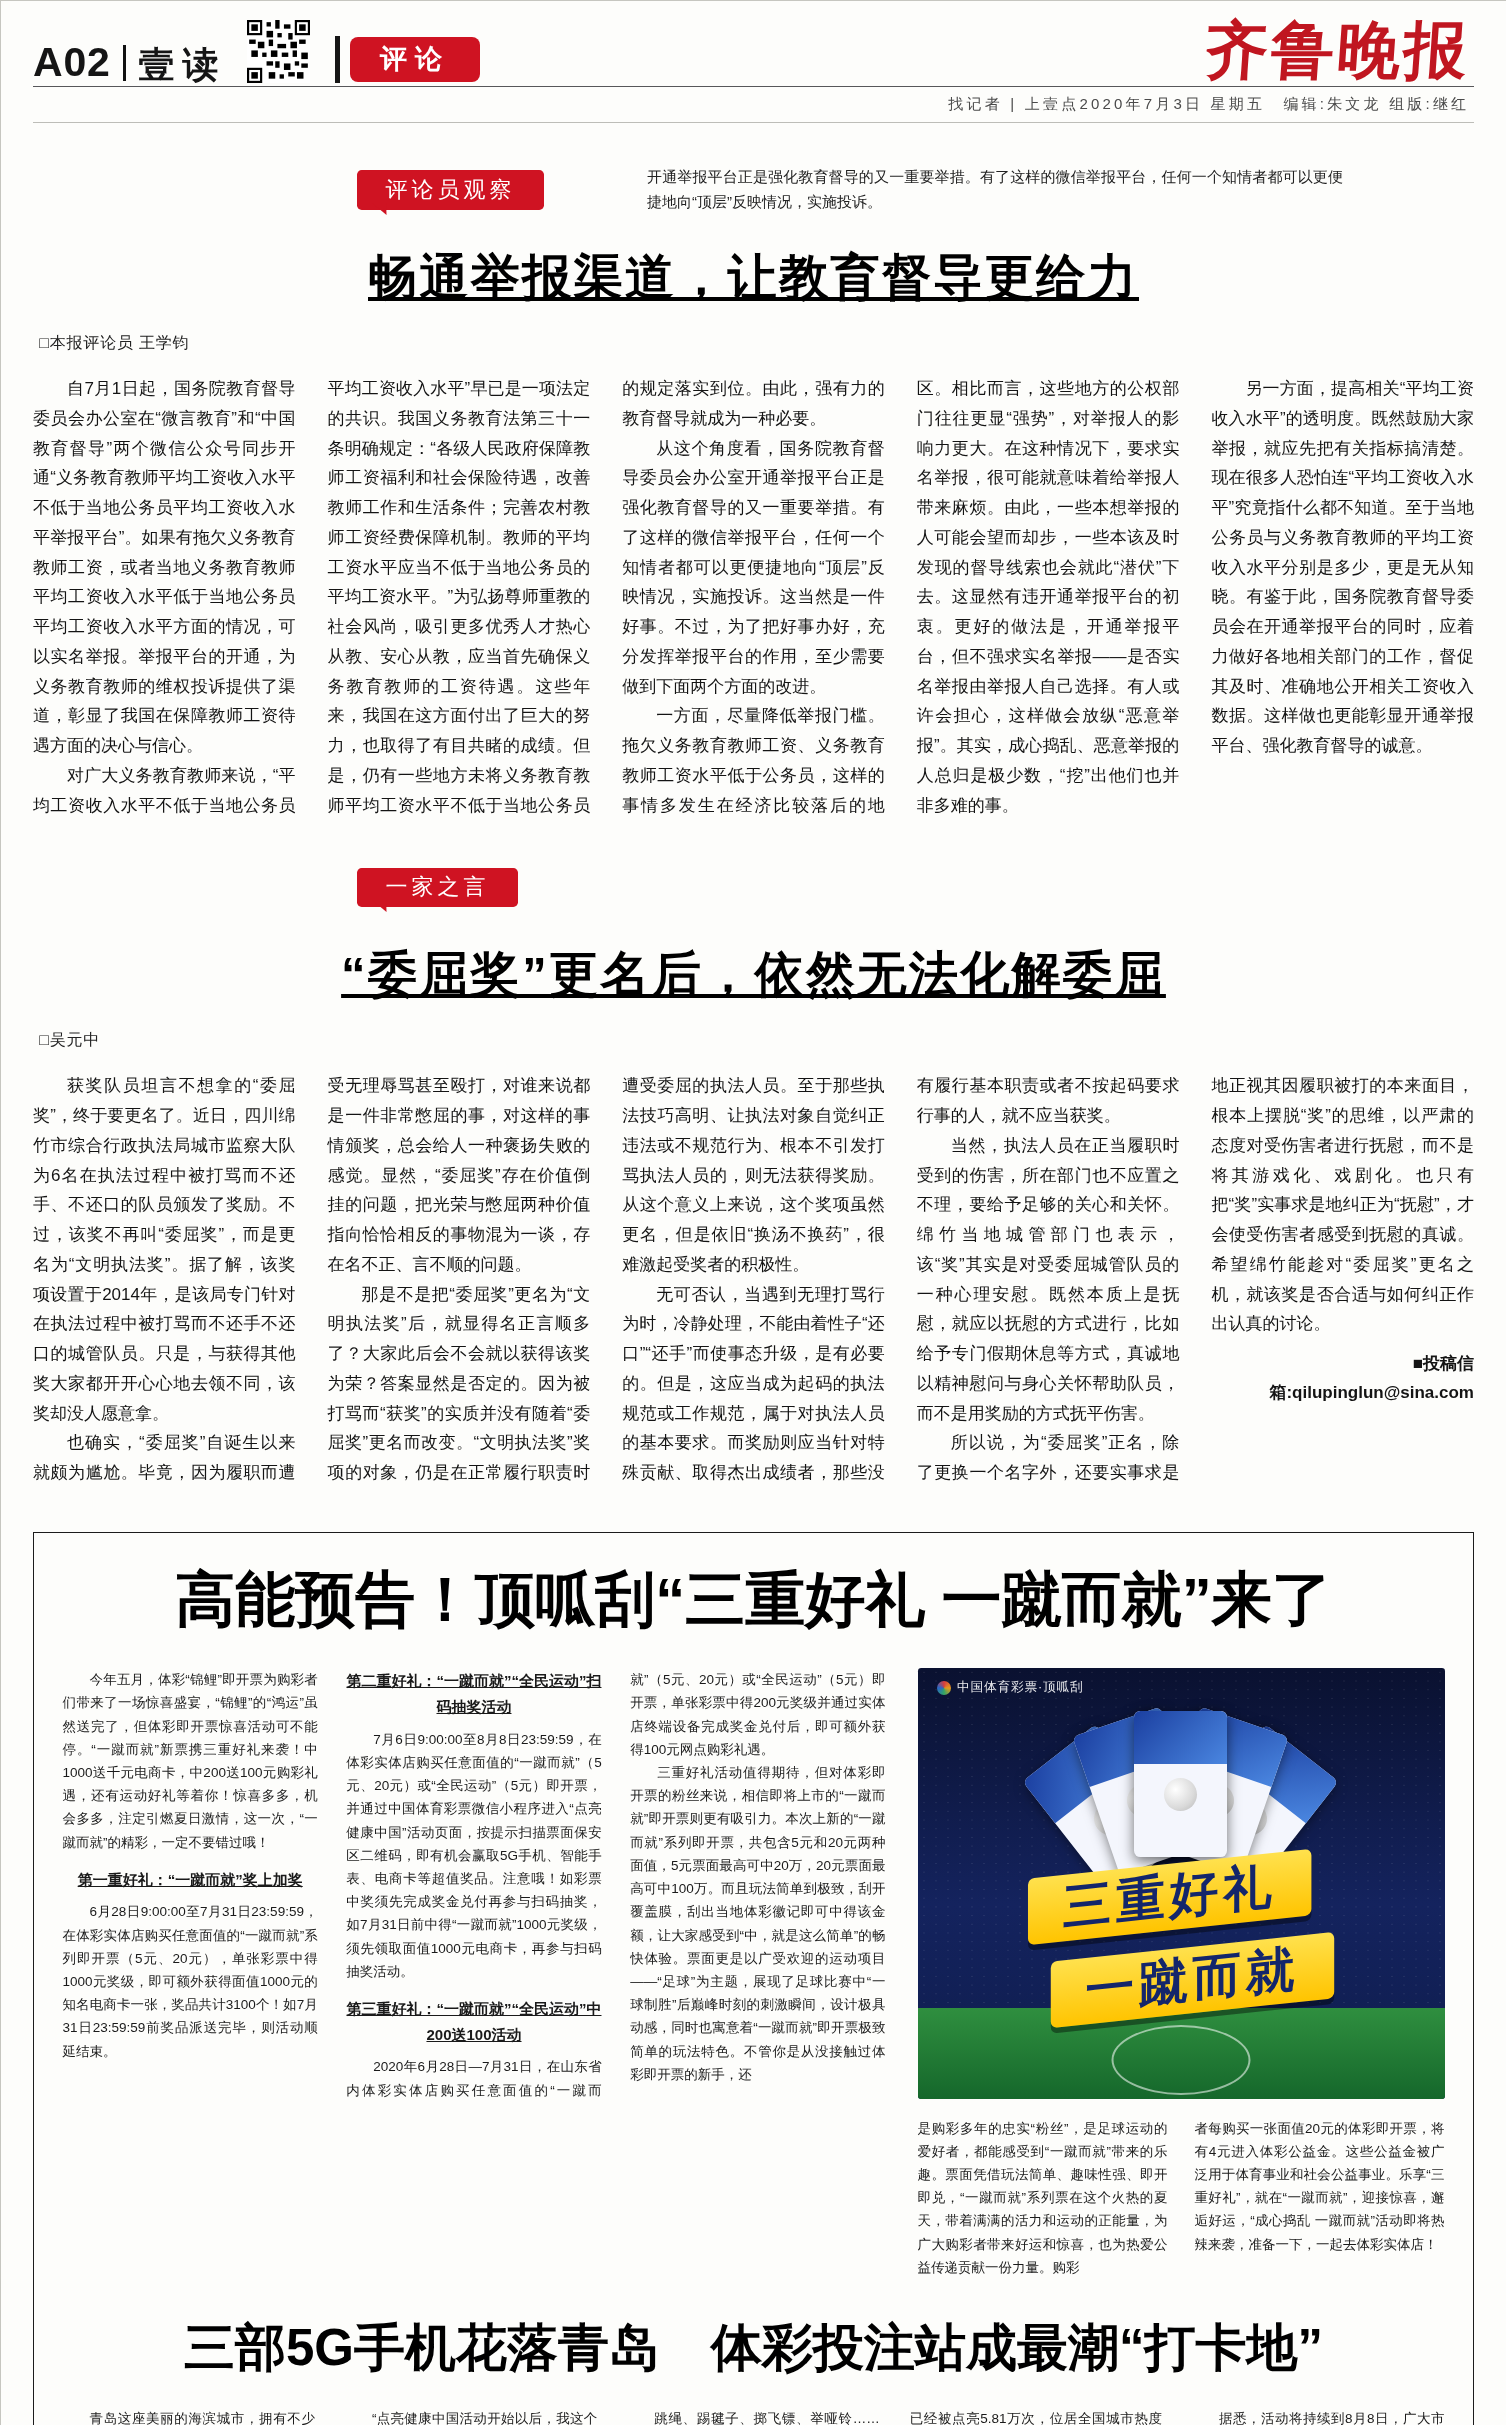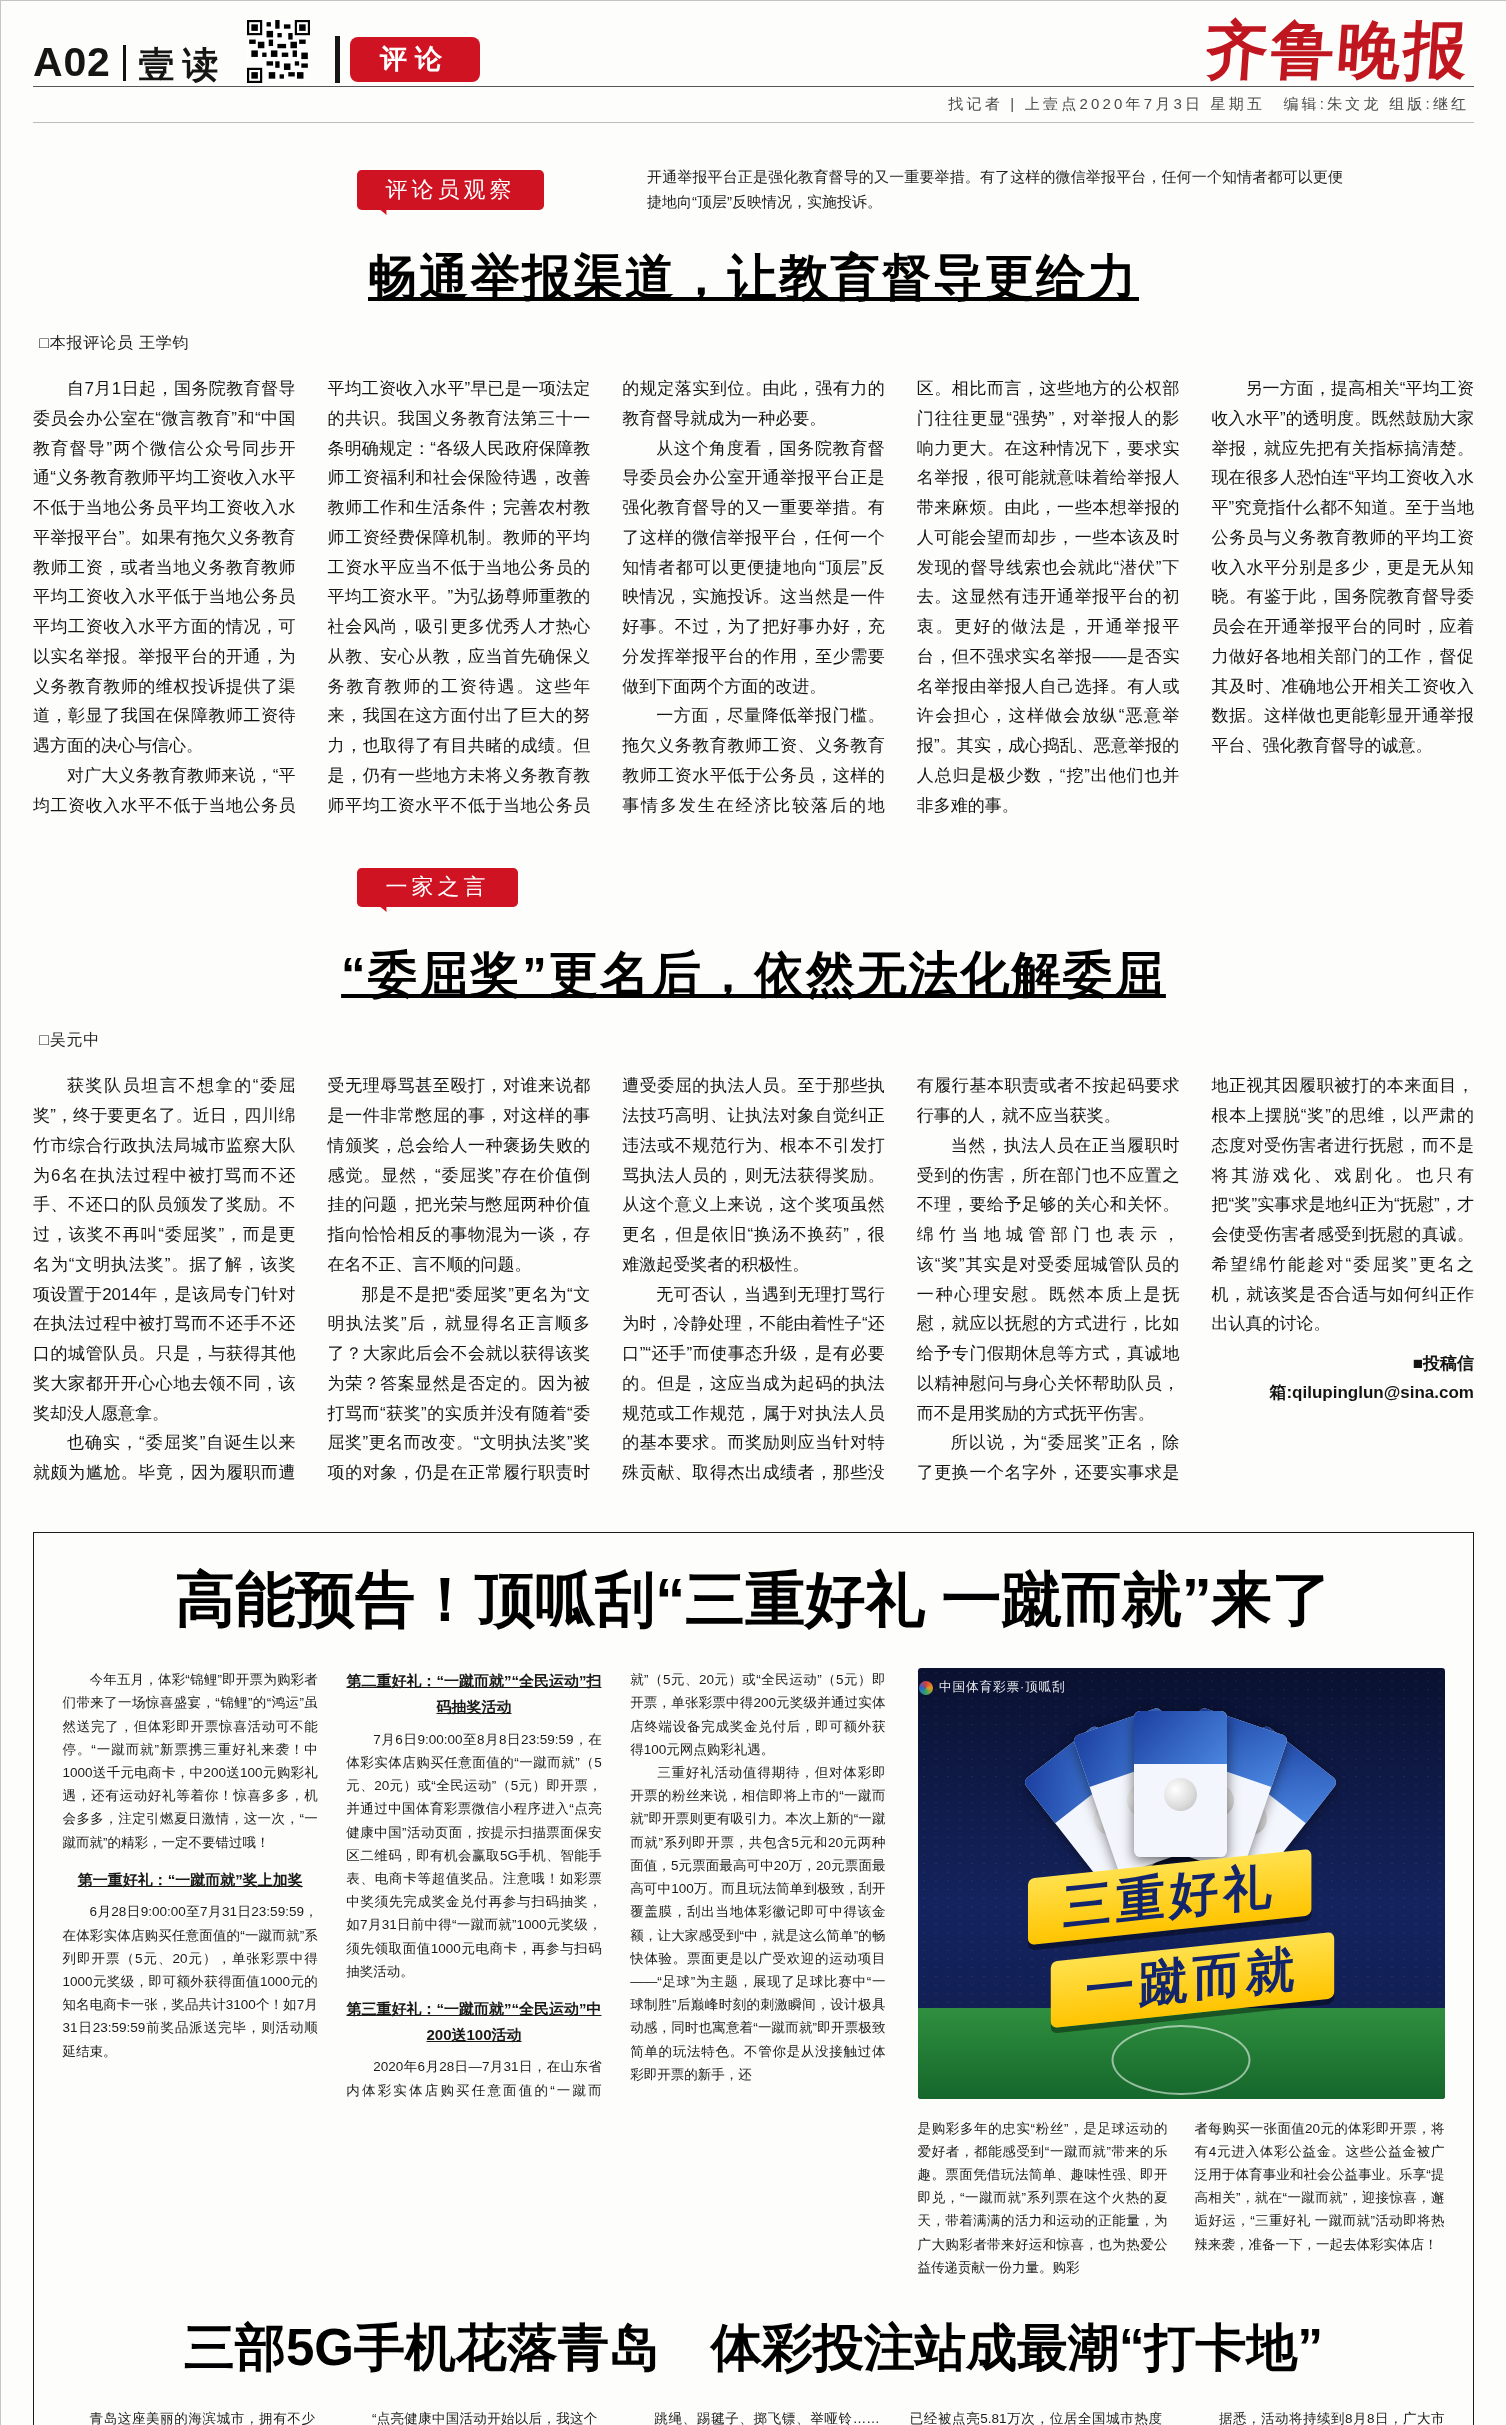--- a/index.html
+++ b/index.html
@@ -53,21 +53,21 @@
   .cols3 { column-count:3; column-gap:28.5px; }
   .cols2 { column-count:2; column-gap:27px; }
   .ad-right { flex:1; display:flex; flex-direction:column; gap:17.4px; min-width:0; }
 
   
   .promo-img { height:431px; border-radius:3.2px; position:relative; overflow:hidden;
                background:linear-gradient(180deg,#0a1130 0%,#14235e 55%,#0e1c4c 100%); flex:0 0 auto; }
   .crowd { position:absolute; inset:0;
            background-image:radial-gradient(rgba(255,255,255,.13) 0.9px, transparent 1.3px);
            background-size:12px 8.7px; opacity:.6; }
-  .pi-brand { position:absolute; top:11px; left:1px; color:#fff; font-size:12.7px;
+  .pi-brand { position:absolute; top:11px; left:19px; color:#fff; font-size:12.7px;
               display:flex; align-items:center; gap:6.3px; opacity:.92; z-index:8; letter-spacing:0.8px; }
   .pi-brand .dot { width:14.2px; height:14.2px; border-radius:50%;
               background:conic-gradient(#e84040,#f7a51c,#35b36a,#2b6fd4,#e84040); }
   .tickets { position:absolute; top:3.2px; left:50%; transform:translateX(-50%);
              width:364px; height:186px; z-index:3; }
   .ticket { position:absolute; bottom:0; left:50%; width:93px; height:146px; margin-left:-47px;
             background:#f4f6fd; border-radius:6.3px; box-shadow:0 4px 12.7px rgba(0,0,0,.55);
             transform-origin:50% 135%; }
   .ticket::before { content:""; position:absolute; top:0; left:0; right:0; height:36%;
             background:linear-gradient(135deg,#1b3fa0,#4a86e0); border-radius:6.3px 6.3px 0 0; }
@@ -227,21 +227,21 @@
             <div class="ticket"></div>
             <div class="ticket"></div>
             <div class="ticket"></div>
           </div>
           <div class="banner banner1">三重好礼</div>
           <div class="banner banner2">一蹴而就</div>
           <div class="pitch"></div>
         </div>
         <div class="ad-cols cols2">
             <p class="cont">是购彩多年的忠实“粉丝”，是足球运动的爱好者，都能感受到“一蹴而就”带来的乐趣。票面凭借玩法简单、趣味性强、即开即兑，“一蹴而就”系列票在这个火热的夏天，带着满满的活力和运动的正能量，为广大购彩者带来好运和惊喜，也为热爱公益传递贡献一份力量。购彩</p>
-            <p class="cont">者每购买一张面值20元的体彩即开票，将有4元进入体彩公益金。这些公益金被广泛用于体育事业和社会公益事业。乐享“提高相关”，就在“一蹴而就”，迎接惊喜，邂逅好运，“三重好礼 一蹴而就”活动即将热辣来袭，准备一下，一起去体彩实体店！</p>
+            <p class="cont">者每购买一张面值20元的体彩即开票，将有4元进入体彩公益金。这些公益金被广泛用于体育事业和社会公益事业。乐享“三重好礼”，就在“一蹴而就”，迎接惊喜，邂逅好运，“成心捣乱 一蹴而就”活动即将热辣来袭，准备一下，一起去体彩实体店！</p>
           </div>
       </div>
     </div>
 
     <h2 class="ad-headline2">三部5G手机花落青岛　体彩投注站成最潮“打卡地”</h2>
     <div class="ad-cols cols5b">
         <p>青岛这座美丽的海滨城市，拥有不少年轻人喜欢的网红打卡地，像小麦岛公园、石老人山崖、贝壳儿童公园等等，而在这个燃情夏日，有一批全新的“打卡地”，不是公园，不是景区，而是遍布各区市的体育彩票投注站！</p>
         <p>“点亮健康中国活动开始以后，我这个投注站人气一下子上来了，每天都有不少市民过来打卡健身，拍照上传就能点亮，还能参与抽奖，每天都挺热闹。”在崂山区03031投注站，徐站长开心地说道。</p>
         <p>跳绳、踢毽子、掷飞镖、举哑铃……到体彩投注站参与运动挑战并拍摄运动照片，以严肃的态度对受伤害者进行抚慰、点亮健康中国助力。这里不仅有多种多样有趣的健身活动，还能参与每日一次的抽奖活动，赢取丰厚好礼。截至目前，青岛已经被点亮5.81万次，位居全国城市热度榜前5名，更有三位幸运市民抽中5G手机一部，分别出自市北区、崂山区、莱西市。还有不少市民通过抽奖活动获得了定制公仔、电商卡等幸运礼品。</p>
         <p>据悉，活动将持续到8月8日，广大市民朋友们可到附近体彩投注站参与“点亮健康中国”健身打卡活动，为青岛助力，为中国加油，还有众多好礼等着您，快来参与吧！</p>

